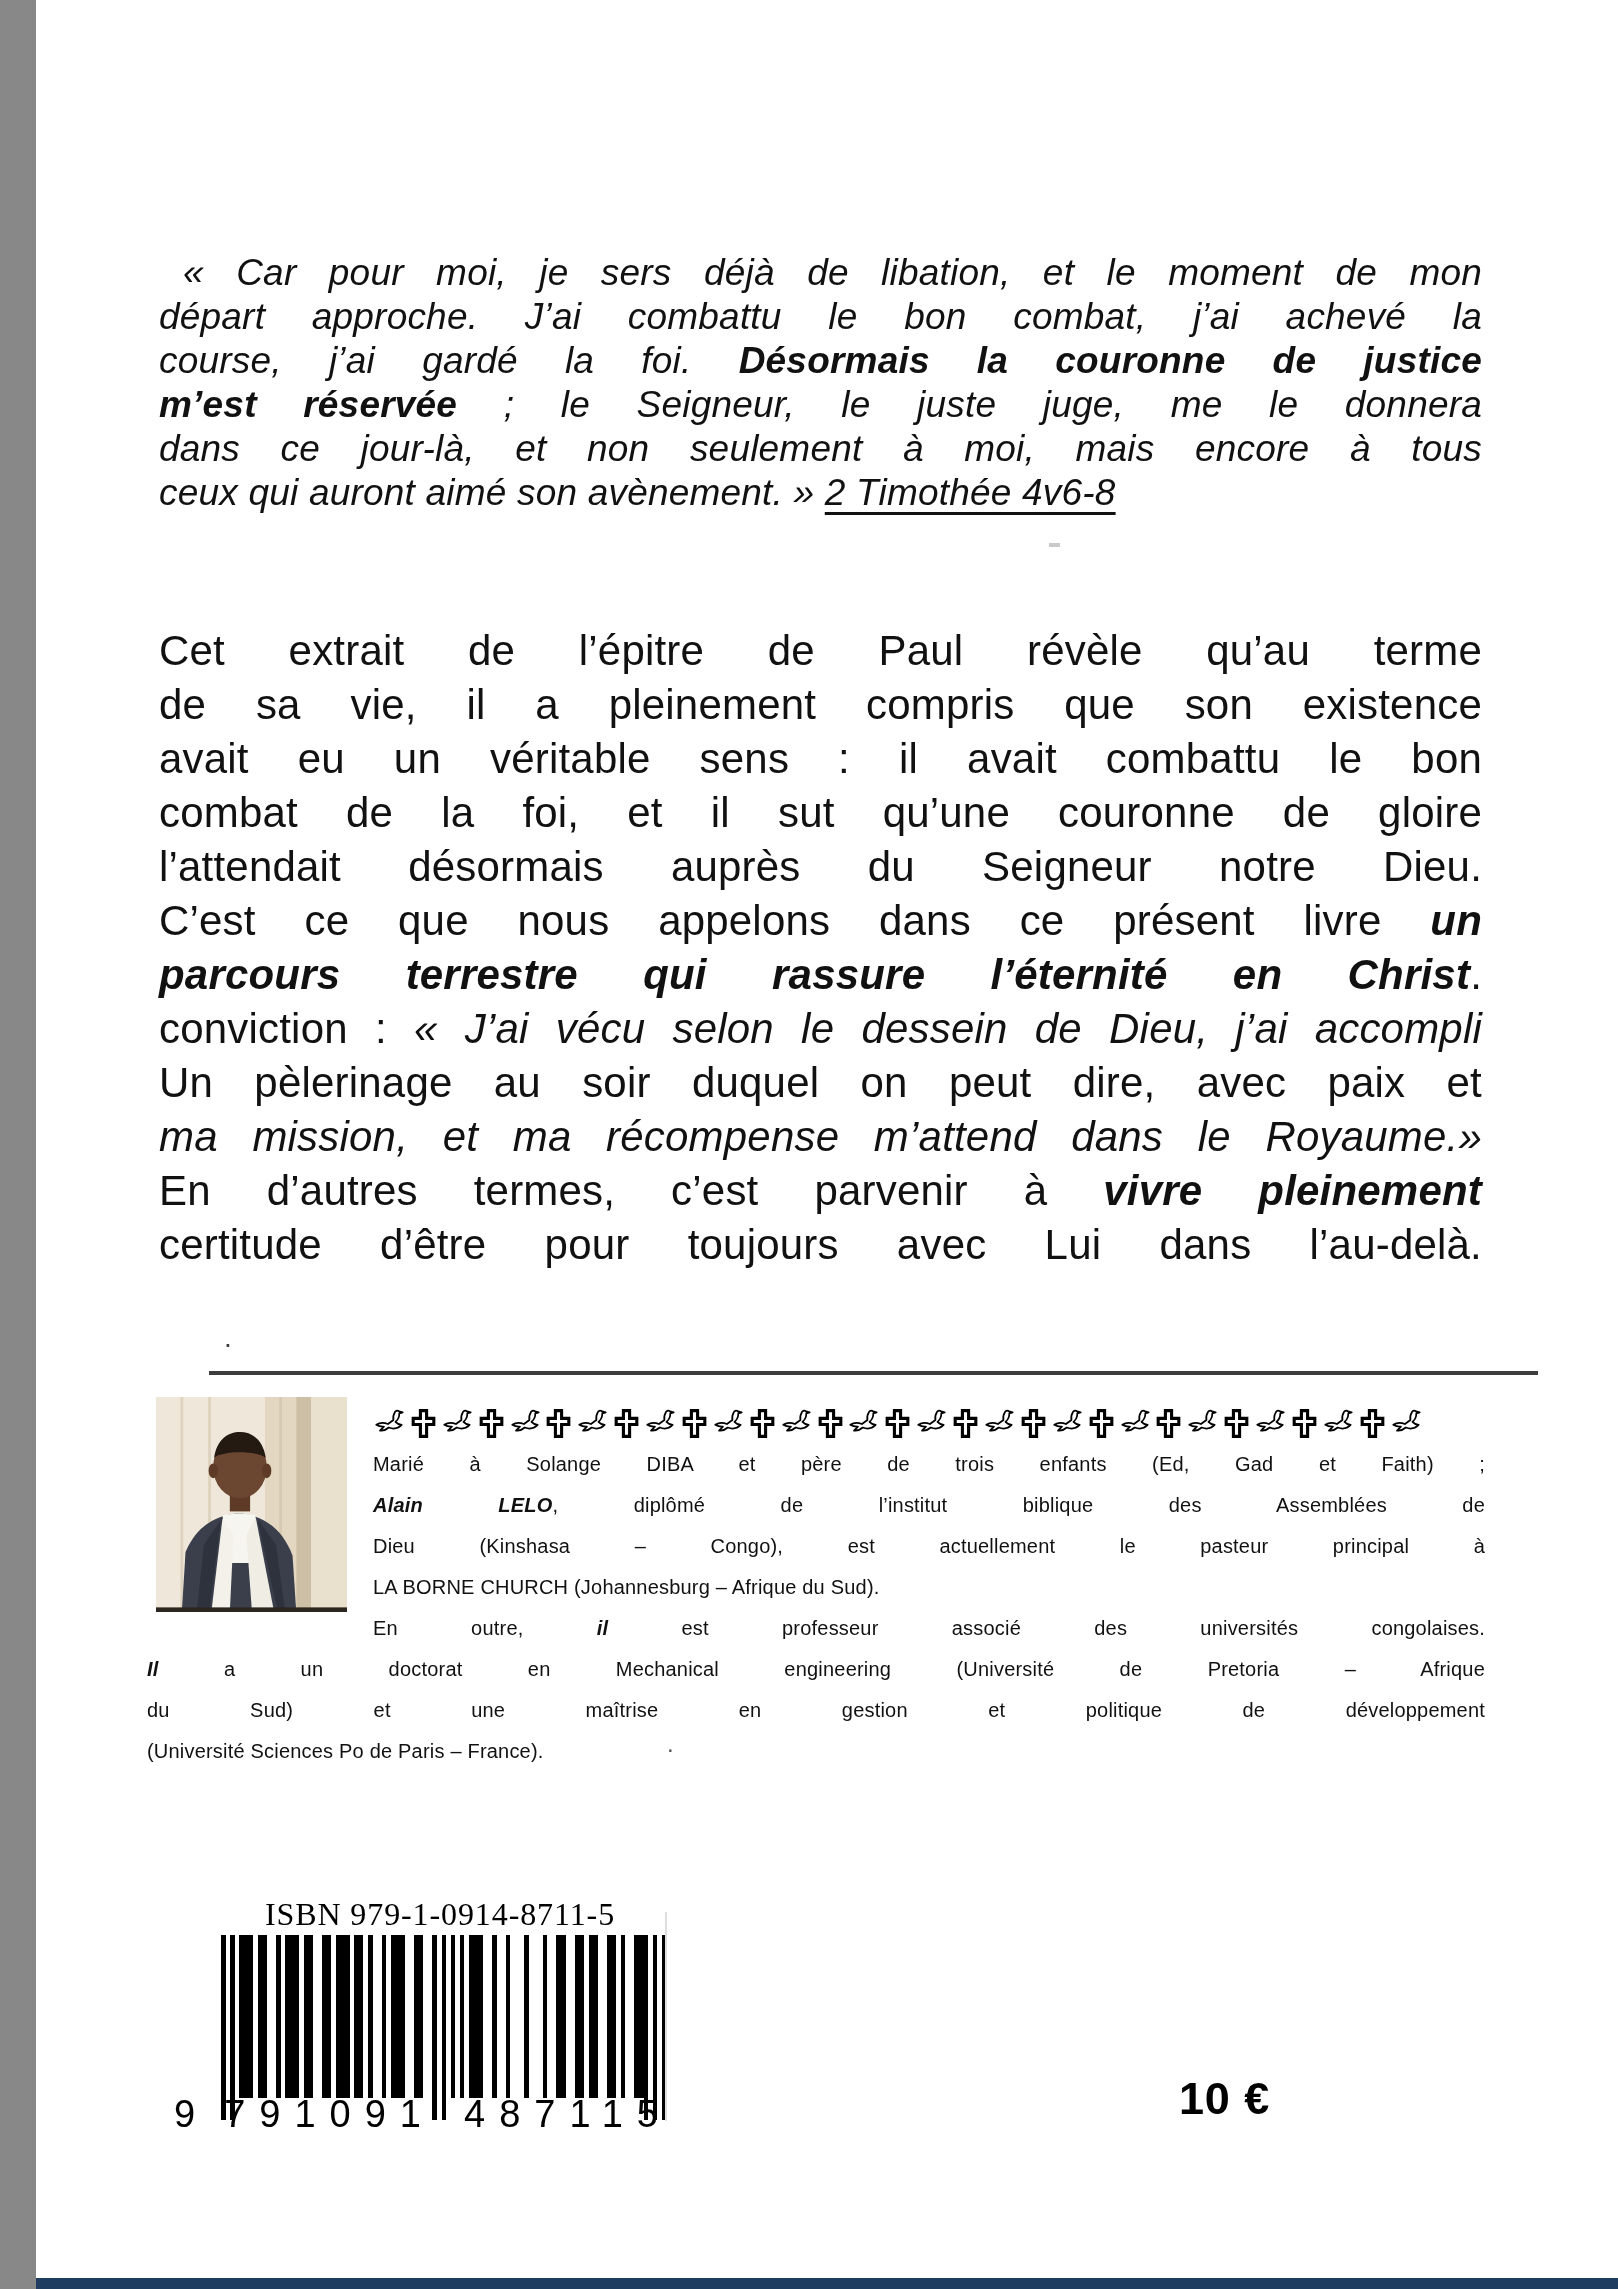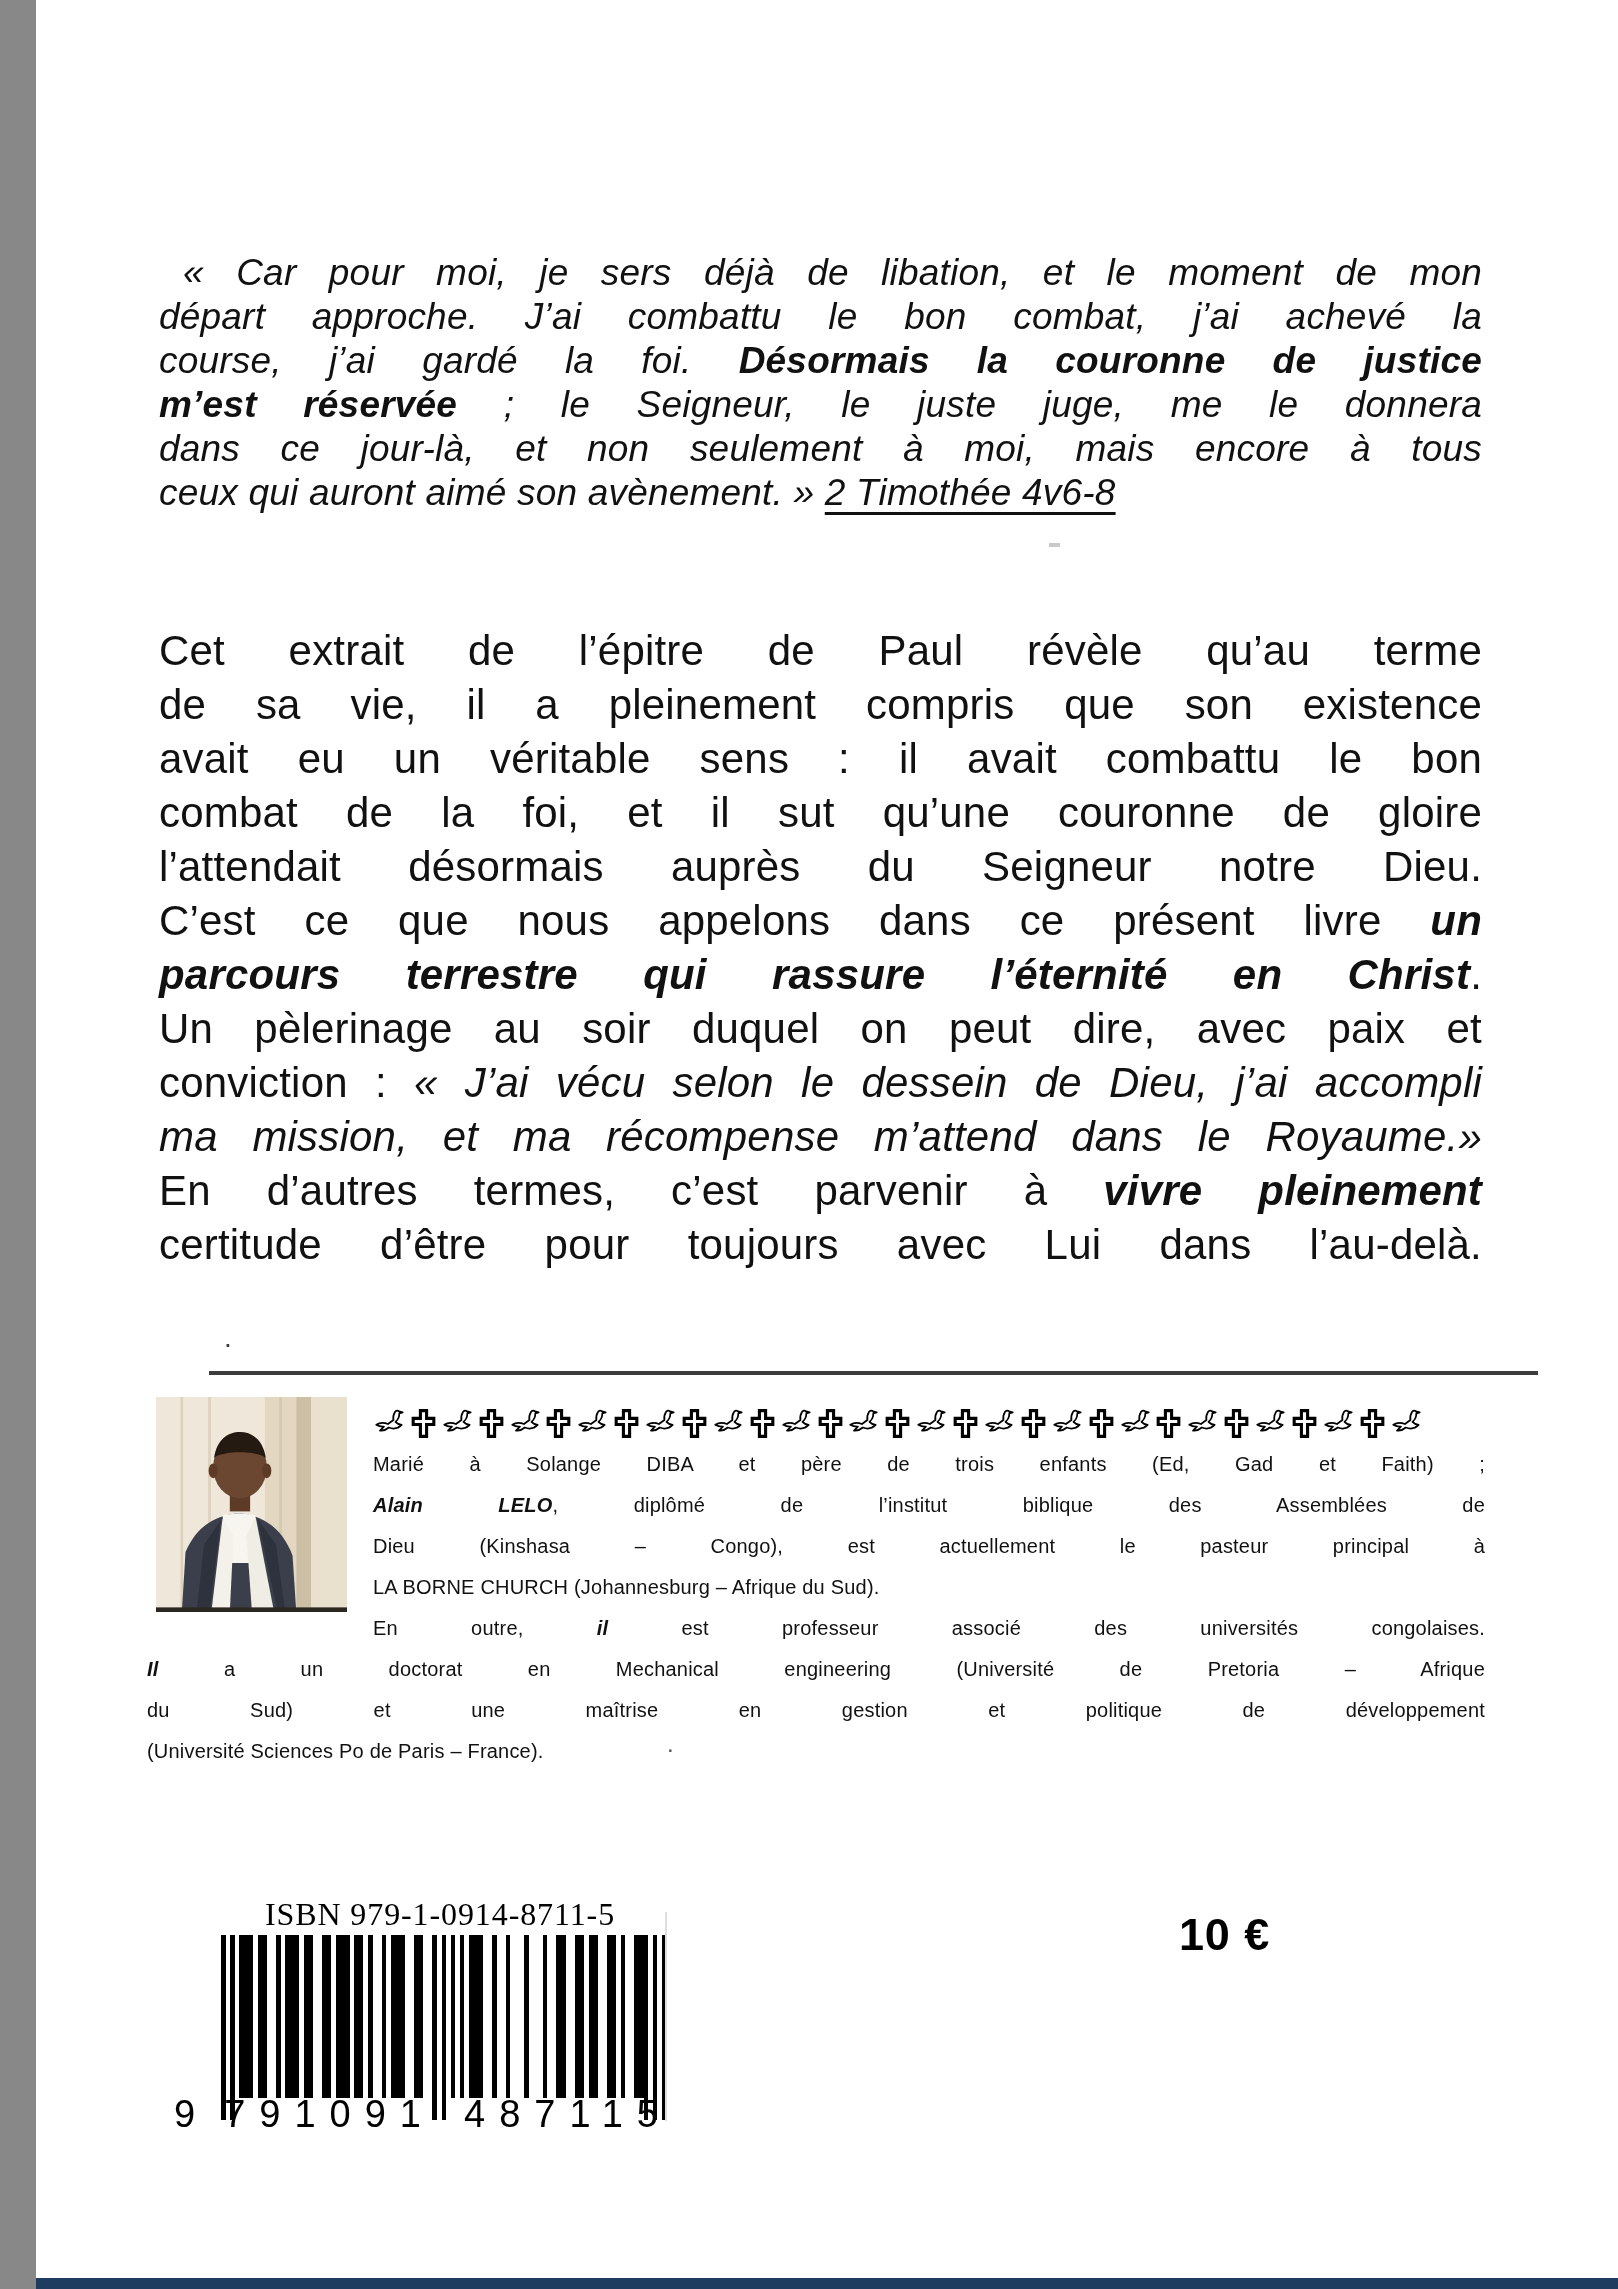--- a/index.html
+++ b/index.html
@@ -37,21 +37,21 @@
   .bar{width:4.6px;height:163px;}
   .bar.on{background:#000;}
   .bar.on.tall{height:185px;}
   .bc-digits{position:absolute;left:138px;top:2093px;width:498px;display:flex;
              justify-content:space-between;font-size:38px;color:#000;}
   .bc-digits span{letter-spacing:14px;}
   .bc-digits .single{letter-spacing:0;}
   .bc-edge{position:absolute;left:629px;top:1912px;width:1.8px;height:209px;background:#dedede;}
   
   .price{position:absolute;left:1012px;top:1909px;width:353px;height:216px;border-radius:50%;
-         box-sizing:border-box;display:flex;align-items:flex-start;justify-content:center;
+         box-sizing:border-box;display:flex;align-items:flex-end;justify-content:center;
          font-size:45px;font-weight:600;letter-spacing:0.9px;color:#000;}
   .bottom-bar{position:absolute;left:0;top:2278px;width:1619px;height:12px;background:#1d3c60;}
 </style>
 </head>
 <body>
 
 <div class="page">
 
   <svg width="0" height="0" style="position:absolute" aria-hidden="true">
     <defs>
@@ -77,22 +77,22 @@
     </div>
 
   <div class="main">
       <div class="tl"><span>Cet extrait de l’épitre de Paul révèle qu’au terme</span></div>
       <div class="tl"><span>de sa vie, il a pleinement compris que son existence</span></div>
       <div class="tl"><span>avait eu un véritable sens : il avait combattu le bon</span></div>
       <div class="tl"><span>combat de la foi, et il sut qu’une couronne de gloire</span></div>
       <div class="tl"><span>l’attendait désormais auprès du Seigneur notre Dieu.</span></div>
       <div class="tl"><span>C’est ce que nous appelons dans ce présent livre </span><span class="b">un</span></div>
       <div class="tl"><span class="b">parcours terrestre qui rassure l’éternité en Christ</span><span>.</span></div>
+      <div class="tl"><span>conviction : </span><span class="i">« J’ai vécu selon le dessein de Dieu, j’ai accompli</span></div>
       <div class="tl"><span>Un pèlerinage au soir duquel on peut dire, avec paix et</span></div>
-      <div class="tl"><span>conviction : </span><span class="i">« J’ai vécu selon le dessein de Dieu, j’ai accompli</span></div>
       <div class="tl"><span class="i">ma mission, et ma récompense m’attend dans le Royaume.»</span></div>
       <div class="tl"><span>En d’autres termes, c’est parvenir à </span><span class="b">vivre pleinement</span></div>
       <div class="tl"><span>certitude d’être pour toujours avec Lui dans l’au-delà.</span></div>
     </div>
 
   <div class="stray-dot dot-a">.</div>
 
   <div class="rule"></div>
   <div class="tick"></div>
 

